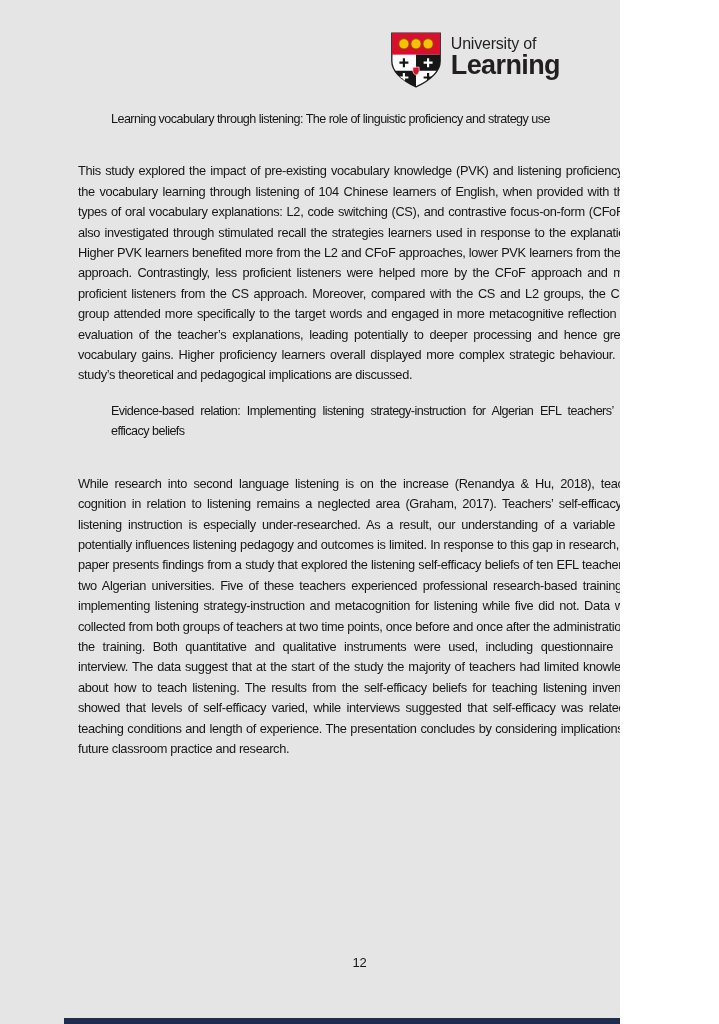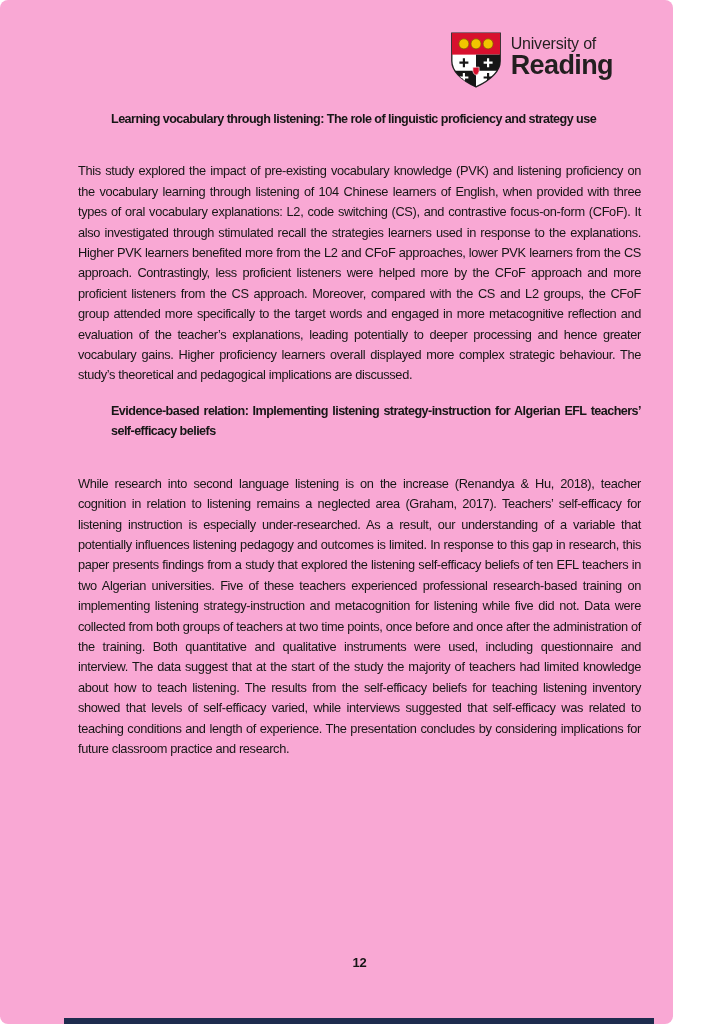--- a/index.html
+++ b/index.html
@@ -2,51 +2,51 @@
 <html><head>
 <meta charset="utf-8">
 <style>
   html,body{margin:0;padding:0;background:#ffffff;}
   body{
     width:719px;height:1024px;position:relative;
     font-family:"Liberation Sans","DejaVu Sans",sans-serif;
     color:#1c1c1c;
     -webkit-font-smoothing:antialiased;
   }
-  .page{position:relative;width:673px;height:1024px;background:#f9a8d4;overflow:hidden;border-radius:8px;}
+  .page{position:relative;width:620px;height:1024px;background:#e5e5e5;overflow:hidden;}
 
   
   .logo{position:absolute;top:32px;right:60px;display:flex;align-items:flex-start;}
   .shield{display:block;margin-right:9px;}
   .shield svg{width:52px;height:56px;display:block;}
   .logo-text{display:flex;flex-direction:column;color:#231f20;margin-top:3px;}
   .logo-line1{font-size:16px;font-weight:500;line-height:17px;letter-spacing:-0.2px;}
   .logo-line2{font-size:27px;font-weight:700;line-height:26px;letter-spacing:-0.6px;}
 
   
   .content{position:absolute;left:78px;top:109px;width:563px;}
   .abstract{margin:0;}
   .abstract + .abstract{margin-top:15px;}
   .abstract-title{
-    margin:0;font-size:12.6px;font-weight:700;line-height:20.4px;
+    margin:0;font-size:12.6px;font-weight:400;line-height:20.4px;
     letter-spacing:-0.55px;text-align:justify;color:#161616;padding-left:33px;
   }
   .abstract-authors{
     margin:0;font-style:italic;font-size:12.8px;line-height:20.4px;
     letter-spacing:-0.35px;text-align:justify;color:#161616;
   }
   .abstract-body{
     margin:32px 0 0 0;font-size:12.8px;line-height:20.4px;
     letter-spacing:-0.35px;text-align:justify;text-justify:inter-word;
     hyphens:none;color:#161616;
   }
 
   
   .page-footer{position:absolute;left:0;top:953px;width:719px;text-align:center;}
-  .page-number{font-size:13px;font-weight:700;letter-spacing:-0.3px;color:#161616;}
+  .page-number{font-size:13px;font-weight:400;letter-spacing:-0.3px;color:#161616;}
 
   
   .next-page-edge{position:absolute;left:64px;bottom:0;width:590px;height:6px;background:#1e2c4e;}
 </style>
 </head>
 <body>
 
 <div class="page">
 
   <header class="logo">
@@ -77,21 +77,21 @@
             <path fill="#ffffff" d="M14.3,45.5 h2.4 v3.8 h3.8 v2.4 h-3.8 v3.8 h-2.4 v-3.8 h-3.8 v-2.4 h3.8 z"></path>
             <path fill="#161616" d="M41.3,45.5 h2.4 v3.8 h3.8 v2.4 h-3.8 v3.8 h-2.4 v-3.8 h-3.8 v-2.4 h3.8 z"></path>
           </g>
 
           <path d="M25.5,39 h7 v4.5 q0 2.8 -3.5 4.5 q-3.5 -1.7 -3.5 -4.5 z" fill="#d8102e" stroke="#ffffff" stroke-width="0.7"></path>
         </g>
       </svg>
     </span>
     <span class="logo-text">
       <span class="logo-line1">University of</span>
-      <span class="logo-line2">Reading</span>
+      <span class="logo-line2">Learning</span>
     </span>
   </header>
 
   <main class="content">
 
     <section class="abstract">
       <h2 class="abstract-title">Learning vocabulary through listening: The role of linguistic proficiency and strategy use</h2>
       <p class="abstract-body">This study explored the impact of pre-existing vocabulary knowledge (PVK) and listening proficiency on the vocabulary learning through listening of 104 Chinese learners of English, when provided with three types of oral vocabulary explanations: L2, code switching (CS), and contrastive focus-on-form (CFoF). It also investigated through stimulated recall the strategies learners used in response to the explanations. Higher PVK learners benefited more from the L2 and CFoF approaches, lower PVK learners from the CS approach. Contrastingly, less proficient listeners were helped more by the CFoF approach and more proficient listeners from the CS approach. Moreover, compared with the CS and L2 groups, the CFoF group attended more specifically to the target words and engaged in more metacognitive reflection and evaluation of the teacher’s explanations, leading potentially to deeper processing and hence greater vocabulary gains. Higher proficiency learners overall displayed more complex strategic behaviour. The study’s theoretical and pedagogical implications are discussed.</p>
     </section>
 

